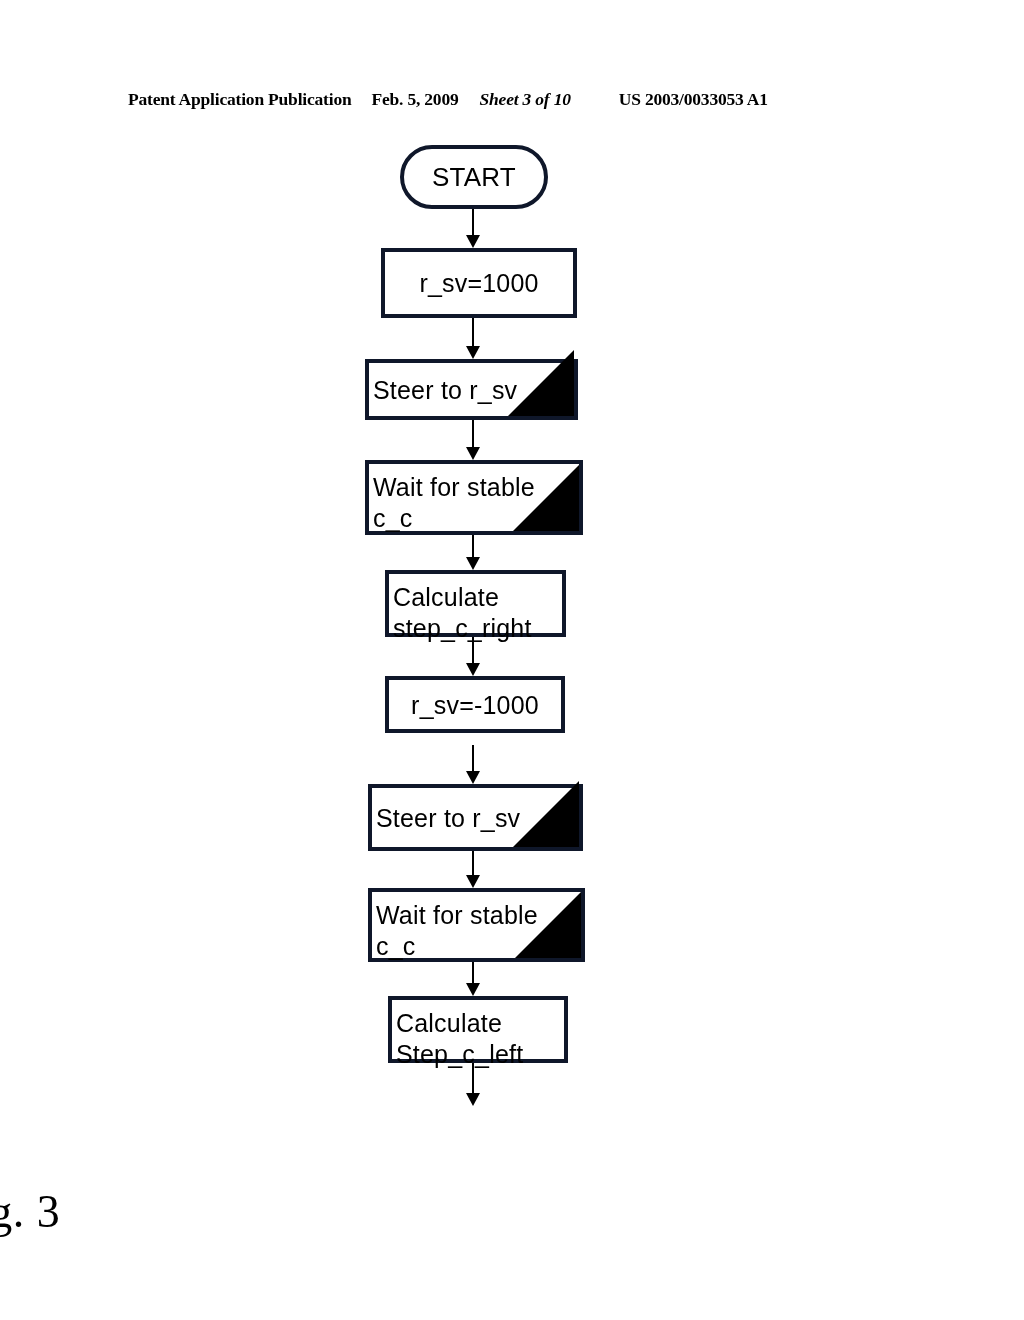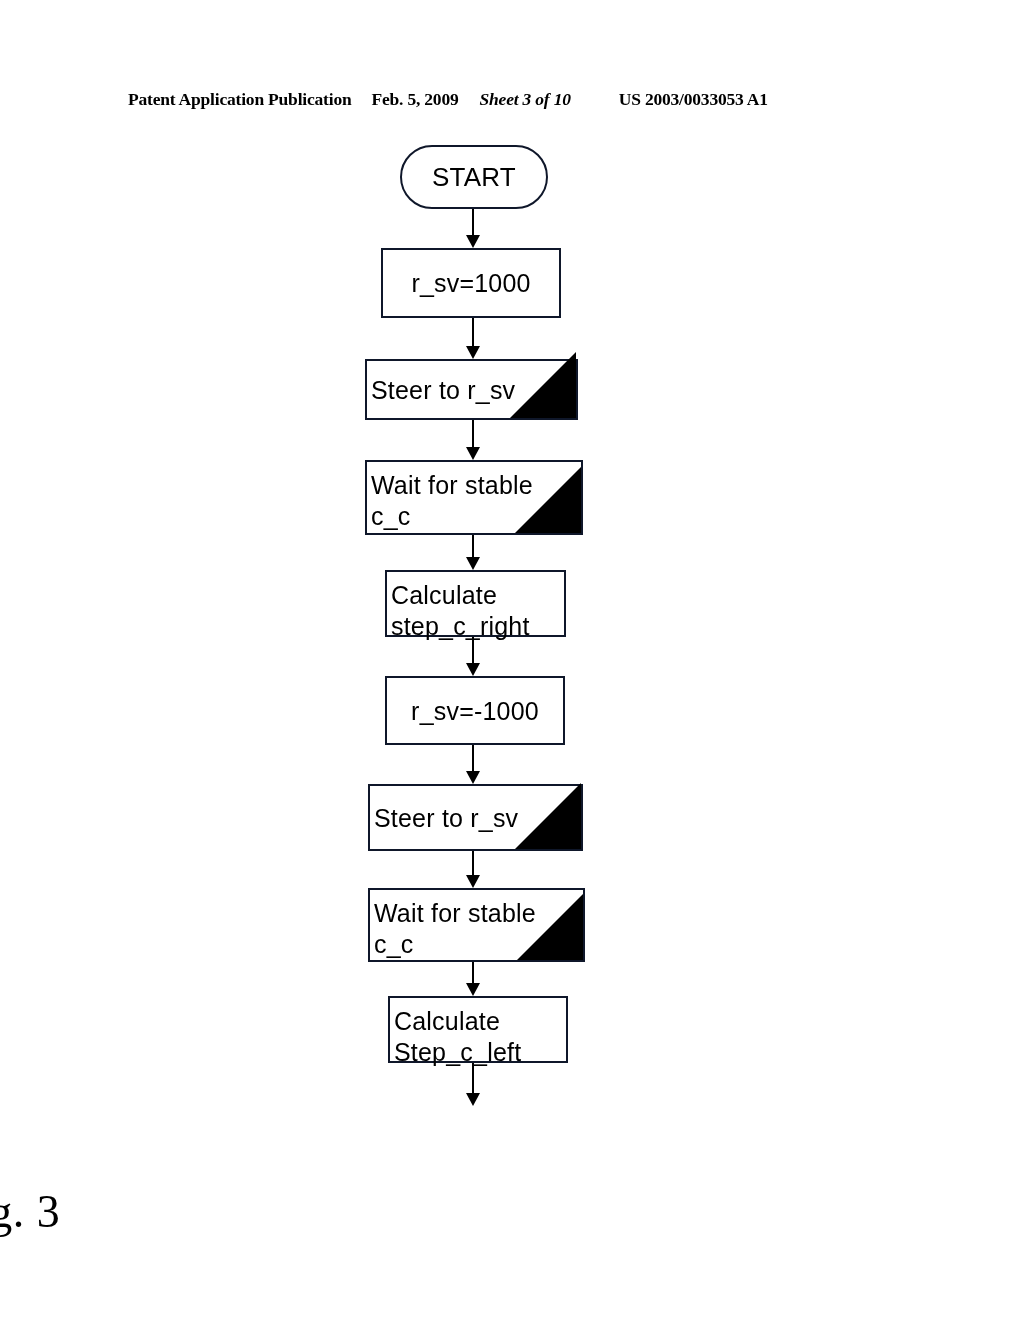--- a/index.html
+++ b/index.html
@@ -42,21 +42,21 @@
     position: absolute;
     top: 0;
     left: 0;
     width: 1024px;
     height: 1320px;
   }
 
   .node {
     position: absolute;
     box-sizing: border-box;
-    border: 2px solid #0f172a;
+    border: 4px solid #0f172a;
     background: #fff;
   }
   .node .node-label {
     position: absolute;
     left: 4px;
     right: 10px;
     top: 50%;
     transform: translateY(-50%);
     font-size: 25px;
     line-height: 31px;
@@ -148,21 +148,21 @@
 
   <div class="node terminator" style="left:400px; top:145px; width:148px; height:64px;">
     <div class="node-label">START</div>
   </div>
 
   <div class="connector" style="left:466px; top:209px; height:39px;">
     <div class="stem" style="height:26px;"></div>
     <div class="head"></div>
   </div>
 
-  <div class="node center" style="left:381px; top:248px; width:180px; height:70px;">
+  <div class="node center" style="left:381px; top:248px; width:196px; height:70px;">
     <div class="node-label">r_sv=1000</div>
   </div>
 
   <div class="connector" style="left:466px; top:318px; height:41px;">
     <div class="stem" style="height:28px;"></div>
     <div class="head"></div>
   </div>
 
   <div class="node" style="left:365px; top:359px; width:213px; height:61px;">
     <div class="node-label">Steer to r_sv</div>
@@ -196,21 +196,21 @@
   <div class="node two-line" style="left:385px; top:570px; width:181px; height:67px;">
     <div class="node-label">Calculate
 step_c_right</div>
   </div>
 
   <div class="connector" style="left:466px; top:637px; height:39px;">
     <div class="stem" style="height:26px;"></div>
     <div class="head"></div>
   </div>
 
-  <div class="node center" style="left:385px; top:676px; width:180px; height:69px;">
+  <div class="node center" style="left:385px; top:676px; width:180px; height:57px;">
     <div class="node-label">r_sv=-1000</div>
   </div>
 
   <div class="connector" style="left:466px; top:745px; height:39px;">
     <div class="stem" style="height:26px;"></div>
     <div class="head"></div>
   </div>
 
   <div class="node" style="left:368px; top:784px; width:215px; height:67px;">
     <div class="node-label">Steer to r_sv</div>

